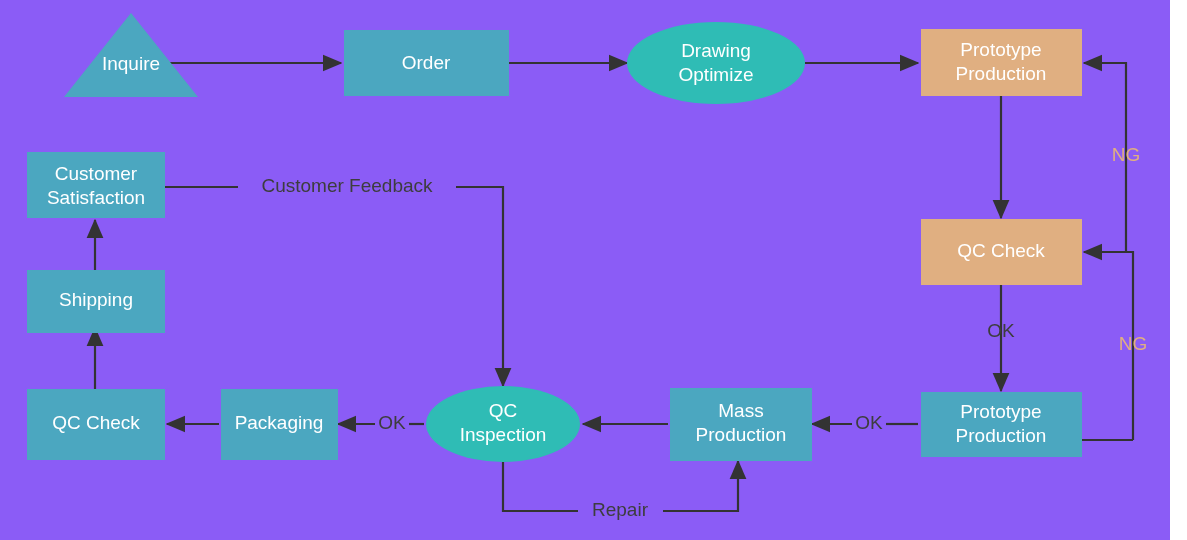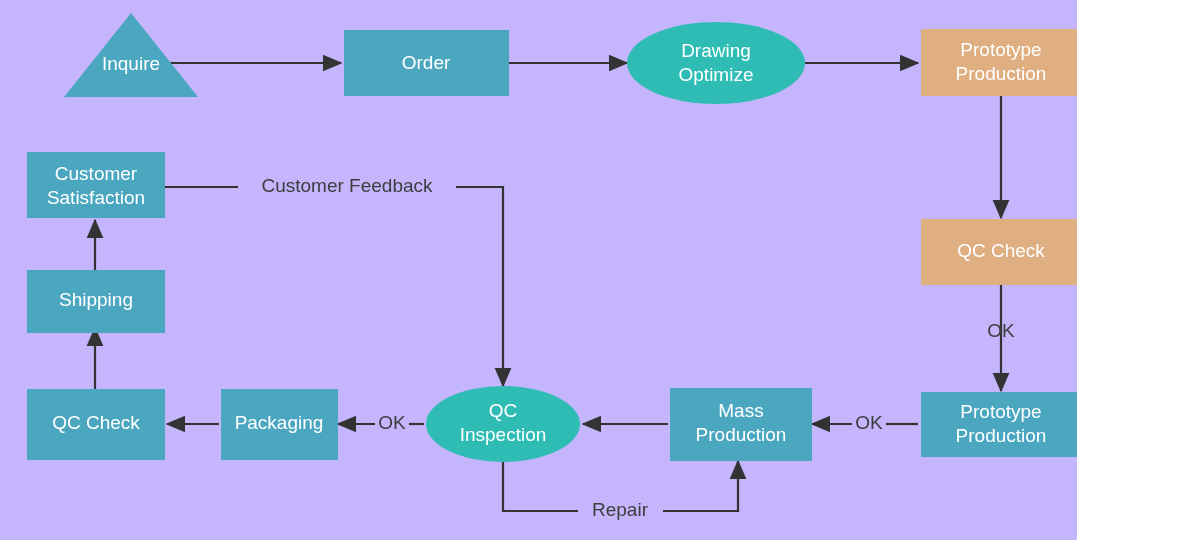--- a/index.html
+++ b/index.html
@@ -5,23 +5,23 @@
   html, body {
     margin: 0;
     padding: 0;
     background: #ffffff;
   }
   body {
     font-family: "Liberation Sans", sans-serif;
   }
   #flowchart-root {
     position: relative;
-    width: 1077px;
+    width: 1170px;
     height: 540px;
-    background: #c4b5fd;
+    background: #8b5cf6;
     overflow: hidden;
   }
   svg#diagram {
     display: block;
     width: 1187px;
     height: 540px;
   }
   .node-label {
     font-family: "Liberation Sans", sans-serif;
     font-size: 19px;

